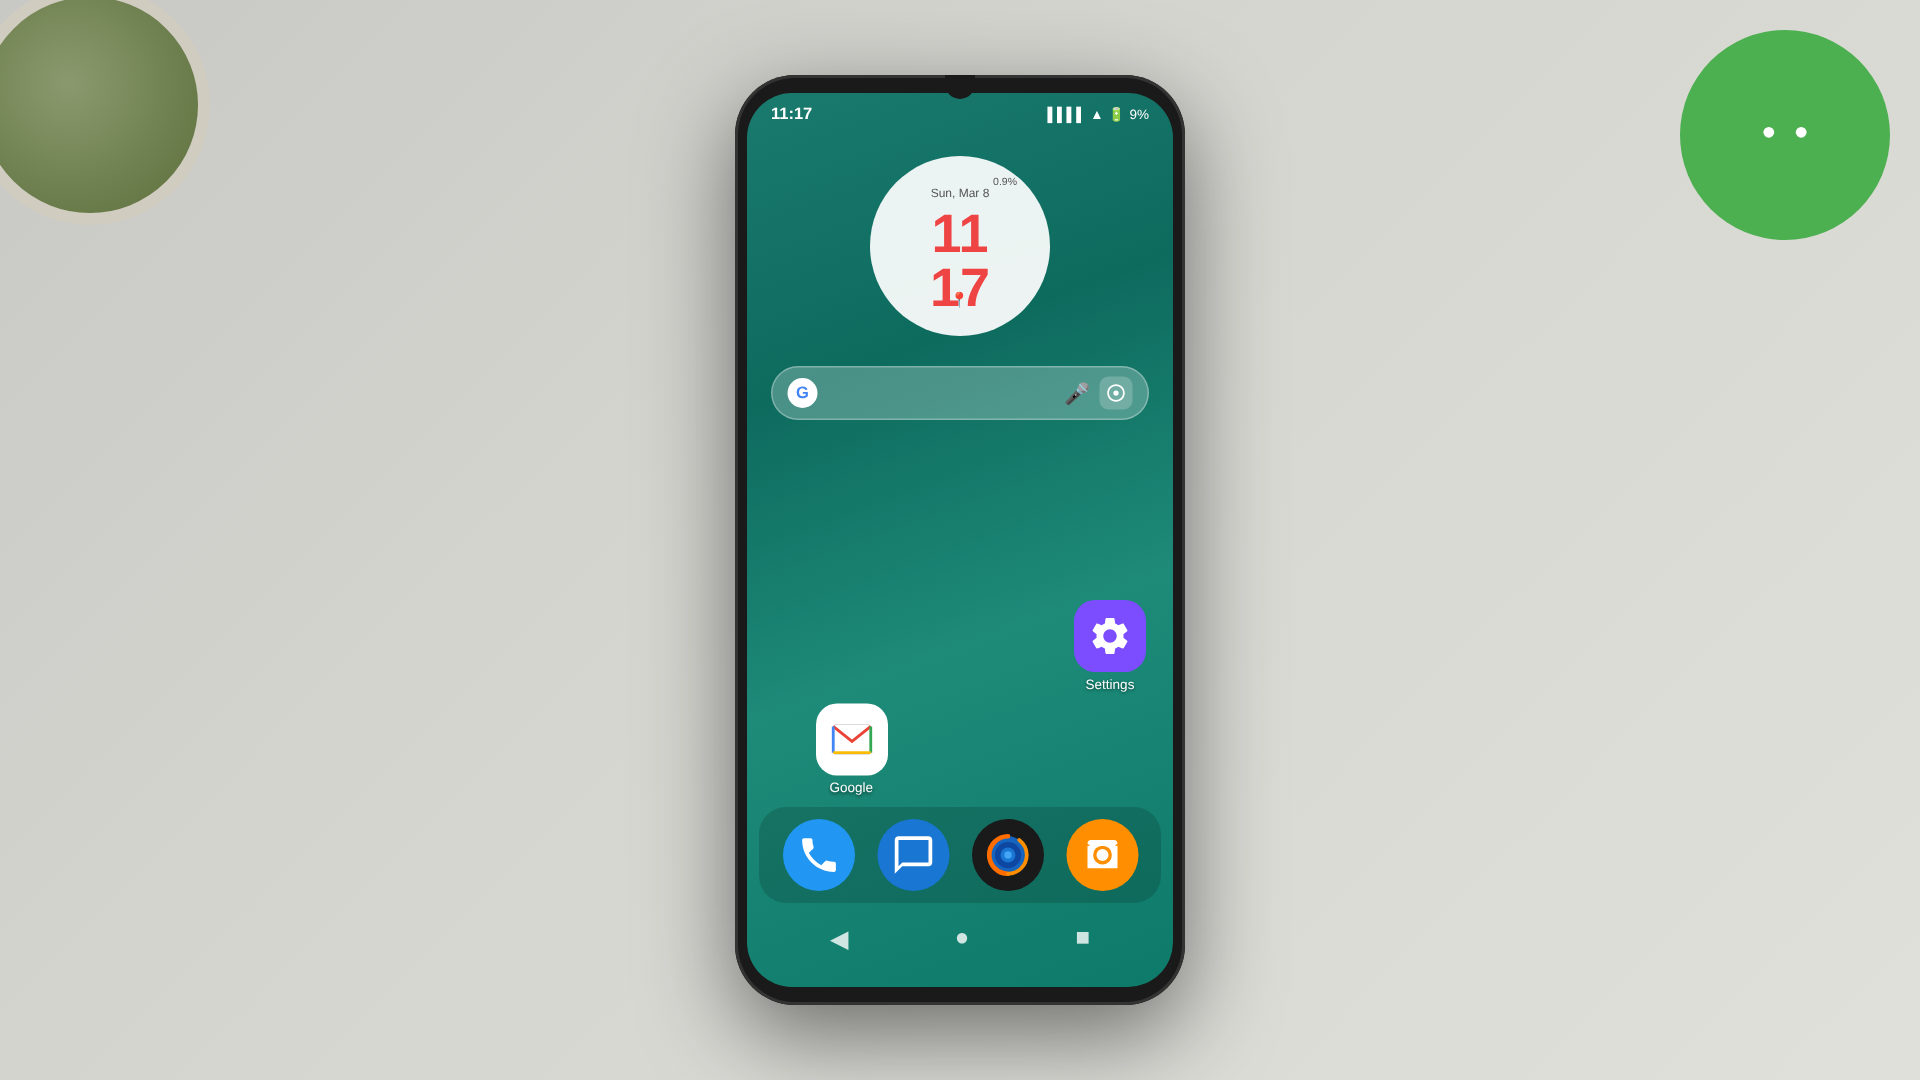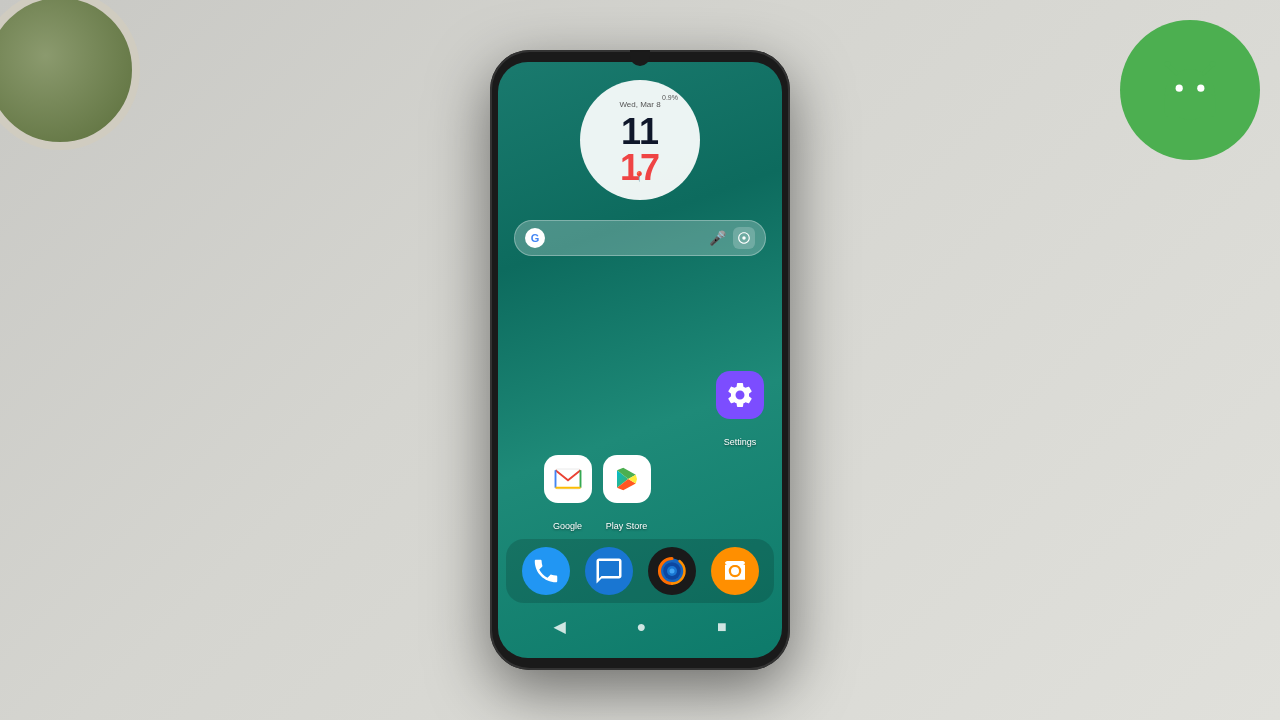--- a/index.html
+++ b/index.html
@@ -142,21 +142,21 @@
     .clock-battery {
       position: absolute;
       top: 14px;
       right: 22px;
       font-size: 7px;
       color: #555;
     }
     .clock-hour {
       font-size: 36px;
       font-weight: bold;
-      color: #0f172a;
+      color: #ef4444;
       line-height: 1;
       margin-top: 20px;
     }
     .clock-minute {
       font-size: 36px;
       font-weight: bold;
       color: #ef4444;
       line-height: 1;
     }
     .clock-pin {
@@ -233,21 +233,21 @@
       padding: 0 10px;
       margin-bottom: 8px;
       margin-left: 32px;
     }
 
     
     .app-item {
       display: flex;
       flex-direction: column;
       align-items: center;
-      gap: 18px;
+      gap: 3px;
       cursor: pointer;
     }
     .app-icon {
       width: 48px;
       height: 48px;
       border-radius: 14px;
       display: flex;
       align-items: center;
       justify-content: center;
       font-size: 22px;
@@ -346,23 +346,32 @@
       <circle cx="50" cy="55" r="38" fill="none" stroke="#4caf50" stroke-width="0"></circle>
     </svg>
   </div>
 </div>
 
 <div class="phone">
   <div class="notch"></div>
 
   <div class="screen">
 
+    <div class="status-bar">
+      <span class="status-time">11:17</span>
+      <div class="status-icons">
+        <span>▌▌▌▌</span>
+        <span>▲</span>
+        <span>🔋</span>
+        <span>9%</span>
+      </div>
+    </div>
 
     <div class="clock-widget">
-      <div class="clock-date">Wed, Mar 8</div>
+      <div class="clock-date">Sun, Mar 8</div>
       <div class="clock-battery">0.9%</div>
       <div class="clock-hour">11</div>
       <div class="clock-minute">17</div>
       <div class="clock-pin">📍</div>
     </div>
 
     <div class="search-bar">
       <div class="search-g">G</div>
       <div class="search-spacer"></div>
       <div class="search-mic">🎤</div>
@@ -410,41 +419,20 @@
                 <path d="M44 10 L44 38" fill="none" stroke="#34A853" stroke-width="3"></path>
                 <line x1="4" y1="38" x2="44" y2="38" stroke="#FBBC05" stroke-width="3"></line>
               </svg>
             </div>
           </div>
           <div class="app-label">Google</div>
         </div>
 
 
 
-        <div class="app-item">
-          <div class="app-icon icon-playstore">
-            <svg viewBox="0 0 48 48" width="34" height="34">
-              <defs>
-                <linearGradient id="ps1" x1="0%" y1="0%" x2="100%" y2="100%">
-                  <stop offset="0%" stop-color="#00BCD4"></stop>
-                  <stop offset="100%" stop-color="#4CAF50"></stop>
-                </linearGradient>
-                <linearGradient id="ps2" x1="0%" y1="100%" x2="100%" y2="0%">
-                  <stop offset="0%" stop-color="#FF5722"></stop>
-                  <stop offset="100%" stop-color="#FFEB3B"></stop>
-                </linearGradient>
-              </defs>
-              <path d="M8 38 L26 24 L8 10 Z" fill="url(#ps1)"></path>
-              <path d="M8 10 L26 24 L38 17 L18 6 Z" fill="#4CAF50"></path>
-              <path d="M8 38 L26 24 L38 31 L18 42 Z" fill="#FF5722"></path>
-              <path d="M26 24 L38 17 L40 24 L38 31 Z" fill="#FFEB3B"></path>
-            </svg>
-          </div>
-          <div class="app-label">Play Store</div>
-        </div>
       </div>
 
       <div class="dock">
 
         <div class="app-item">
           <div class="app-icon icon-phone">
             <svg viewBox="0 0 24 24" width="26" height="26" fill="white">
               <path d="M6.6 10.8c1.4 2.8 3.8 5.1 6.6 6.6l2.2-2.2c.3-.3.7-.4 1-.2 1.1.4 2.3.6 3.6.6.6 0 1 .4 1 1V20c0 .6-.4 1-1 1-9.4 0-17-7.6-17-17 0-.6.4-1 1-1h3.5c.6 0 1 .4 1 1 0 1.3.2 2.5.6 3.6.1.3 0 .7-.2 1L6.6 10.8z"></path>
             </svg>
           </div>

